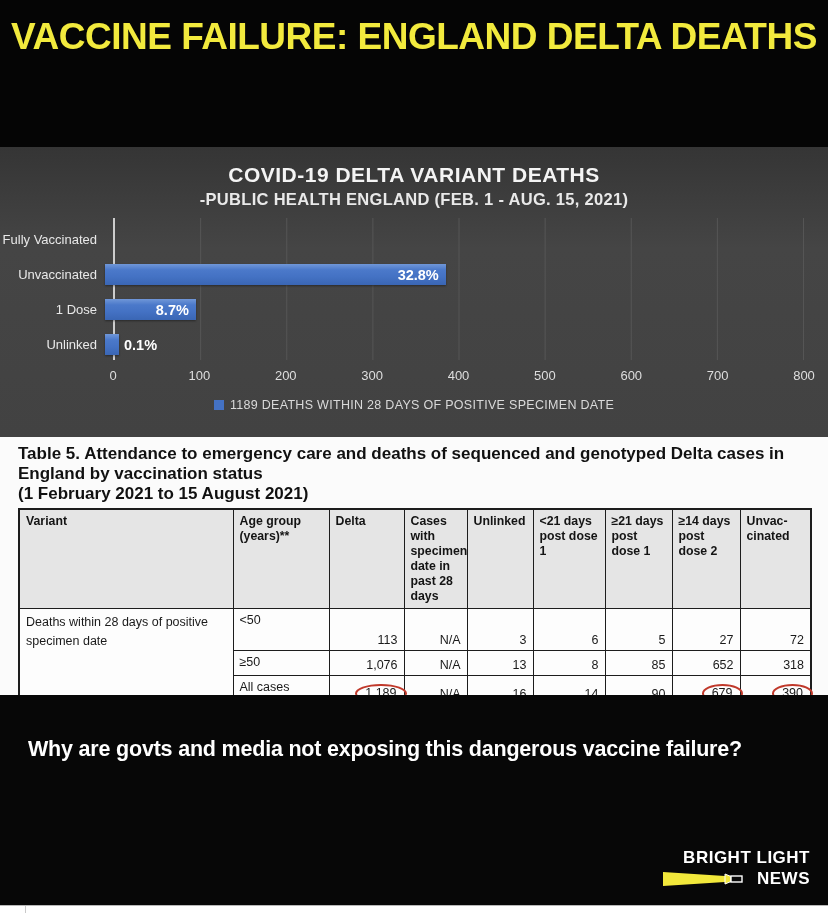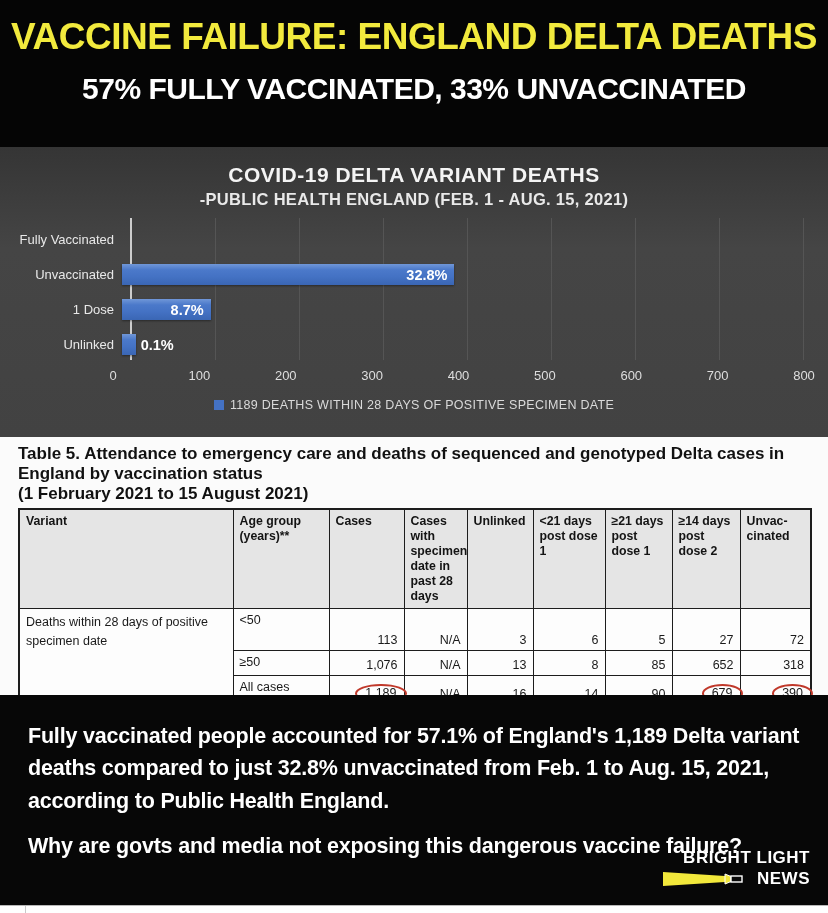--- a/index.html
+++ b/index.html
@@ -21,21 +21,21 @@
   }
 
   
   .chart-section {
     height:290px; padding-top:16px;
     background:linear-gradient(180deg,#353535 0%,#454545 35%,#424242 100%);
   }
   .chart-title { color:#f4f4f4; font-size:21px; font-weight:bold; text-align:center; letter-spacing:0.5px; }
   .chart-subtitle { color:#e9e9e9; font-size:16.5px; font-weight:bold; text-align:center; margin-top:3px; letter-spacing:0.3px; }
 
-  .bars { position:relative; margin-top:13px;margin-left:17px; }
+  .bars { position:relative; margin-top:13px; }
   .grid {
     position:absolute; left:113px; right:24px; top:-4px; bottom:2px;
     border-left:2px solid #cdcdcd;
     background-image:linear-gradient(90deg,transparent calc(100% - 1px),#555555 0);
     background-size:12.5% 100%;
   }
   .bar-row { display:flex; align-items:center; height:35px; position:relative; }
   .bar-label { width:105px; text-align:right; padding-right:8px; color:#e8e8e8; font-size:13px; }
   .bar-track { position:relative; flex:1; height:21px; margin-right:24px; }
   .bar {
@@ -98,21 +98,20 @@
 
   
   .footer-strip { background:#ffffff; height:8px; border-top:1px solid #b8b8b8; position:relative; }
   .footer-strip .tickmark { position:absolute; left:25px; top:0; width:1px; height:8px; background:#c9c9c9; }
 </style>
 </head>
 <body>
 
 <div class="top-banner">
   <div class="headline">VACCINE FAILURE: ENGLAND DELTA DEATHS</div>
-  <div class="subheadline">57% FULLY VACCINATED, 33% UNVACCINATED</div>
 </div>
 
 <div class="chart-section">
   <div class="chart-title">COVID-19 DELTA VARIANT DEATHS</div>
   <div class="chart-subtitle">-PUBLIC HEALTH ENGLAND (FEB. 1 - AUG. 15, 2021)</div>
 
   <div class="bars">
     <div class="grid"></div>
 
     <div class="bar-row">
@@ -180,21 +179,21 @@
         <col style="width:66px">
         <col style="width:72px">
       <col style="width:67px">
         <col style="width:68px">
         <col style="width:71px">
     </colgroup>
     <thead>
       <tr>
         <th>Variant</th>
         <th>Age group (years)**</th>
-        <th>Cases</th>
+        <th>Delta</th>
         <th>Cases with specimen date in past 28 days</th>
         <th>Unlinked</th>
         <th>&lt;21 days post dose 1</th>
         <th>≥21 days post dose 1</th>
         <th>≥14 days post dose 2</th>
         <th>Unvac- cinated</th>
       </tr>
     </thead>
     <tbody>
       <tr class="row-first">
@@ -228,21 +227,20 @@
         <td class="num"><span class="circle"><span>679</span></span></td>
         <td class="num"><span class="circle"><span>390</span></span></td>
       </tr>
     </tbody>
   </table>
 
   <div class="source-line">Source : https://assets.publishing.service.gov.uk/government/uploads/system/uploads/attachment_data/file/1012644/Technical_Briefing_21.pdf</div>
 </div>
 
 <div class="bottom-section">
-  <div class="commentary">Fully vaccinated people accounted for 57.1% of England's 1,189 Delta variant deaths compared to just 32.8% unvaccinated from Feb. 1 to Aug. 15, 2021, according to Public Health England.</div>
   <div class="question">Why are govts and media not exposing this dangerous vaccine failure?</div>
 
   <div class="logo">
     <div class="logo-line1">BRIGHT LIGHT</div>
     <div class="logo-line2">
       <svg width="82" height="20" viewBox="0 0 82 20">
         <polygon points="0,3 62,7 62,13 0,17" fill="#f2e83b"></polygon>
         <path d="M62 5 L68 7.5 L68 12.5 L62 15 Z" fill="#f2e83b" stroke="#ffffff" stroke-width="1"></path>
         <rect x="68" y="7" width="11" height="6" fill="#0a0a0a" stroke="#ffffff" stroke-width="1.4"></rect>
       </svg>

